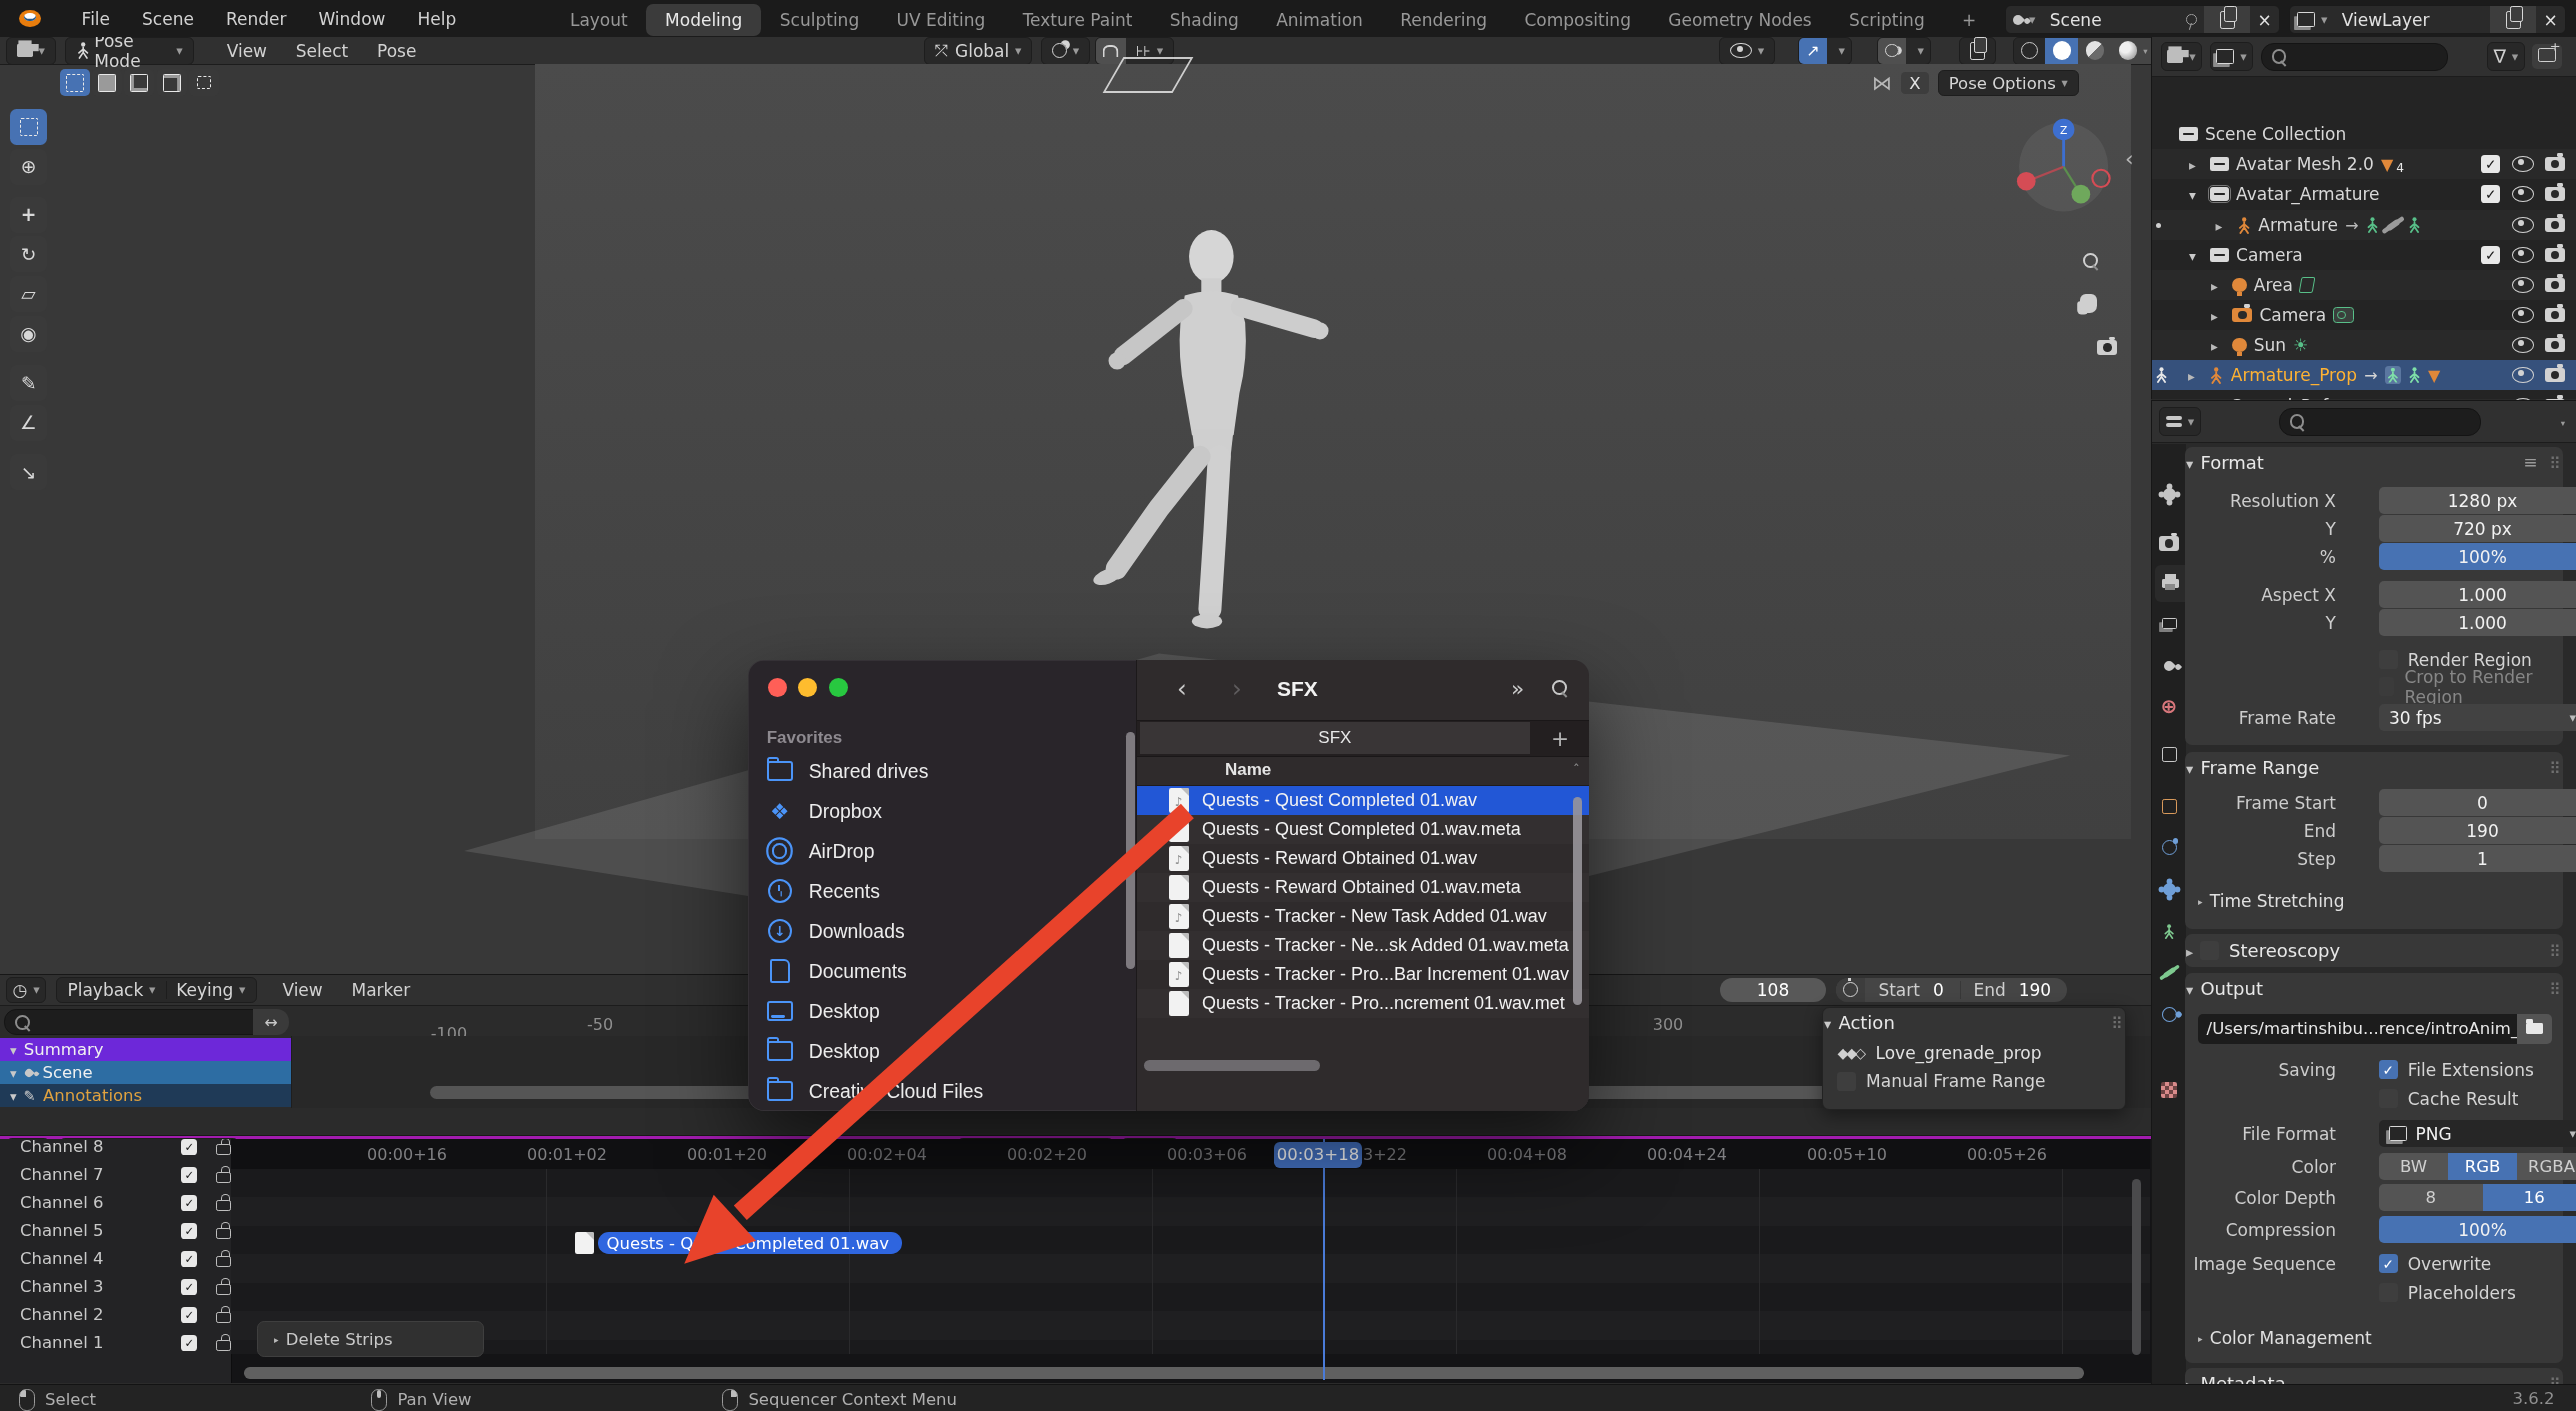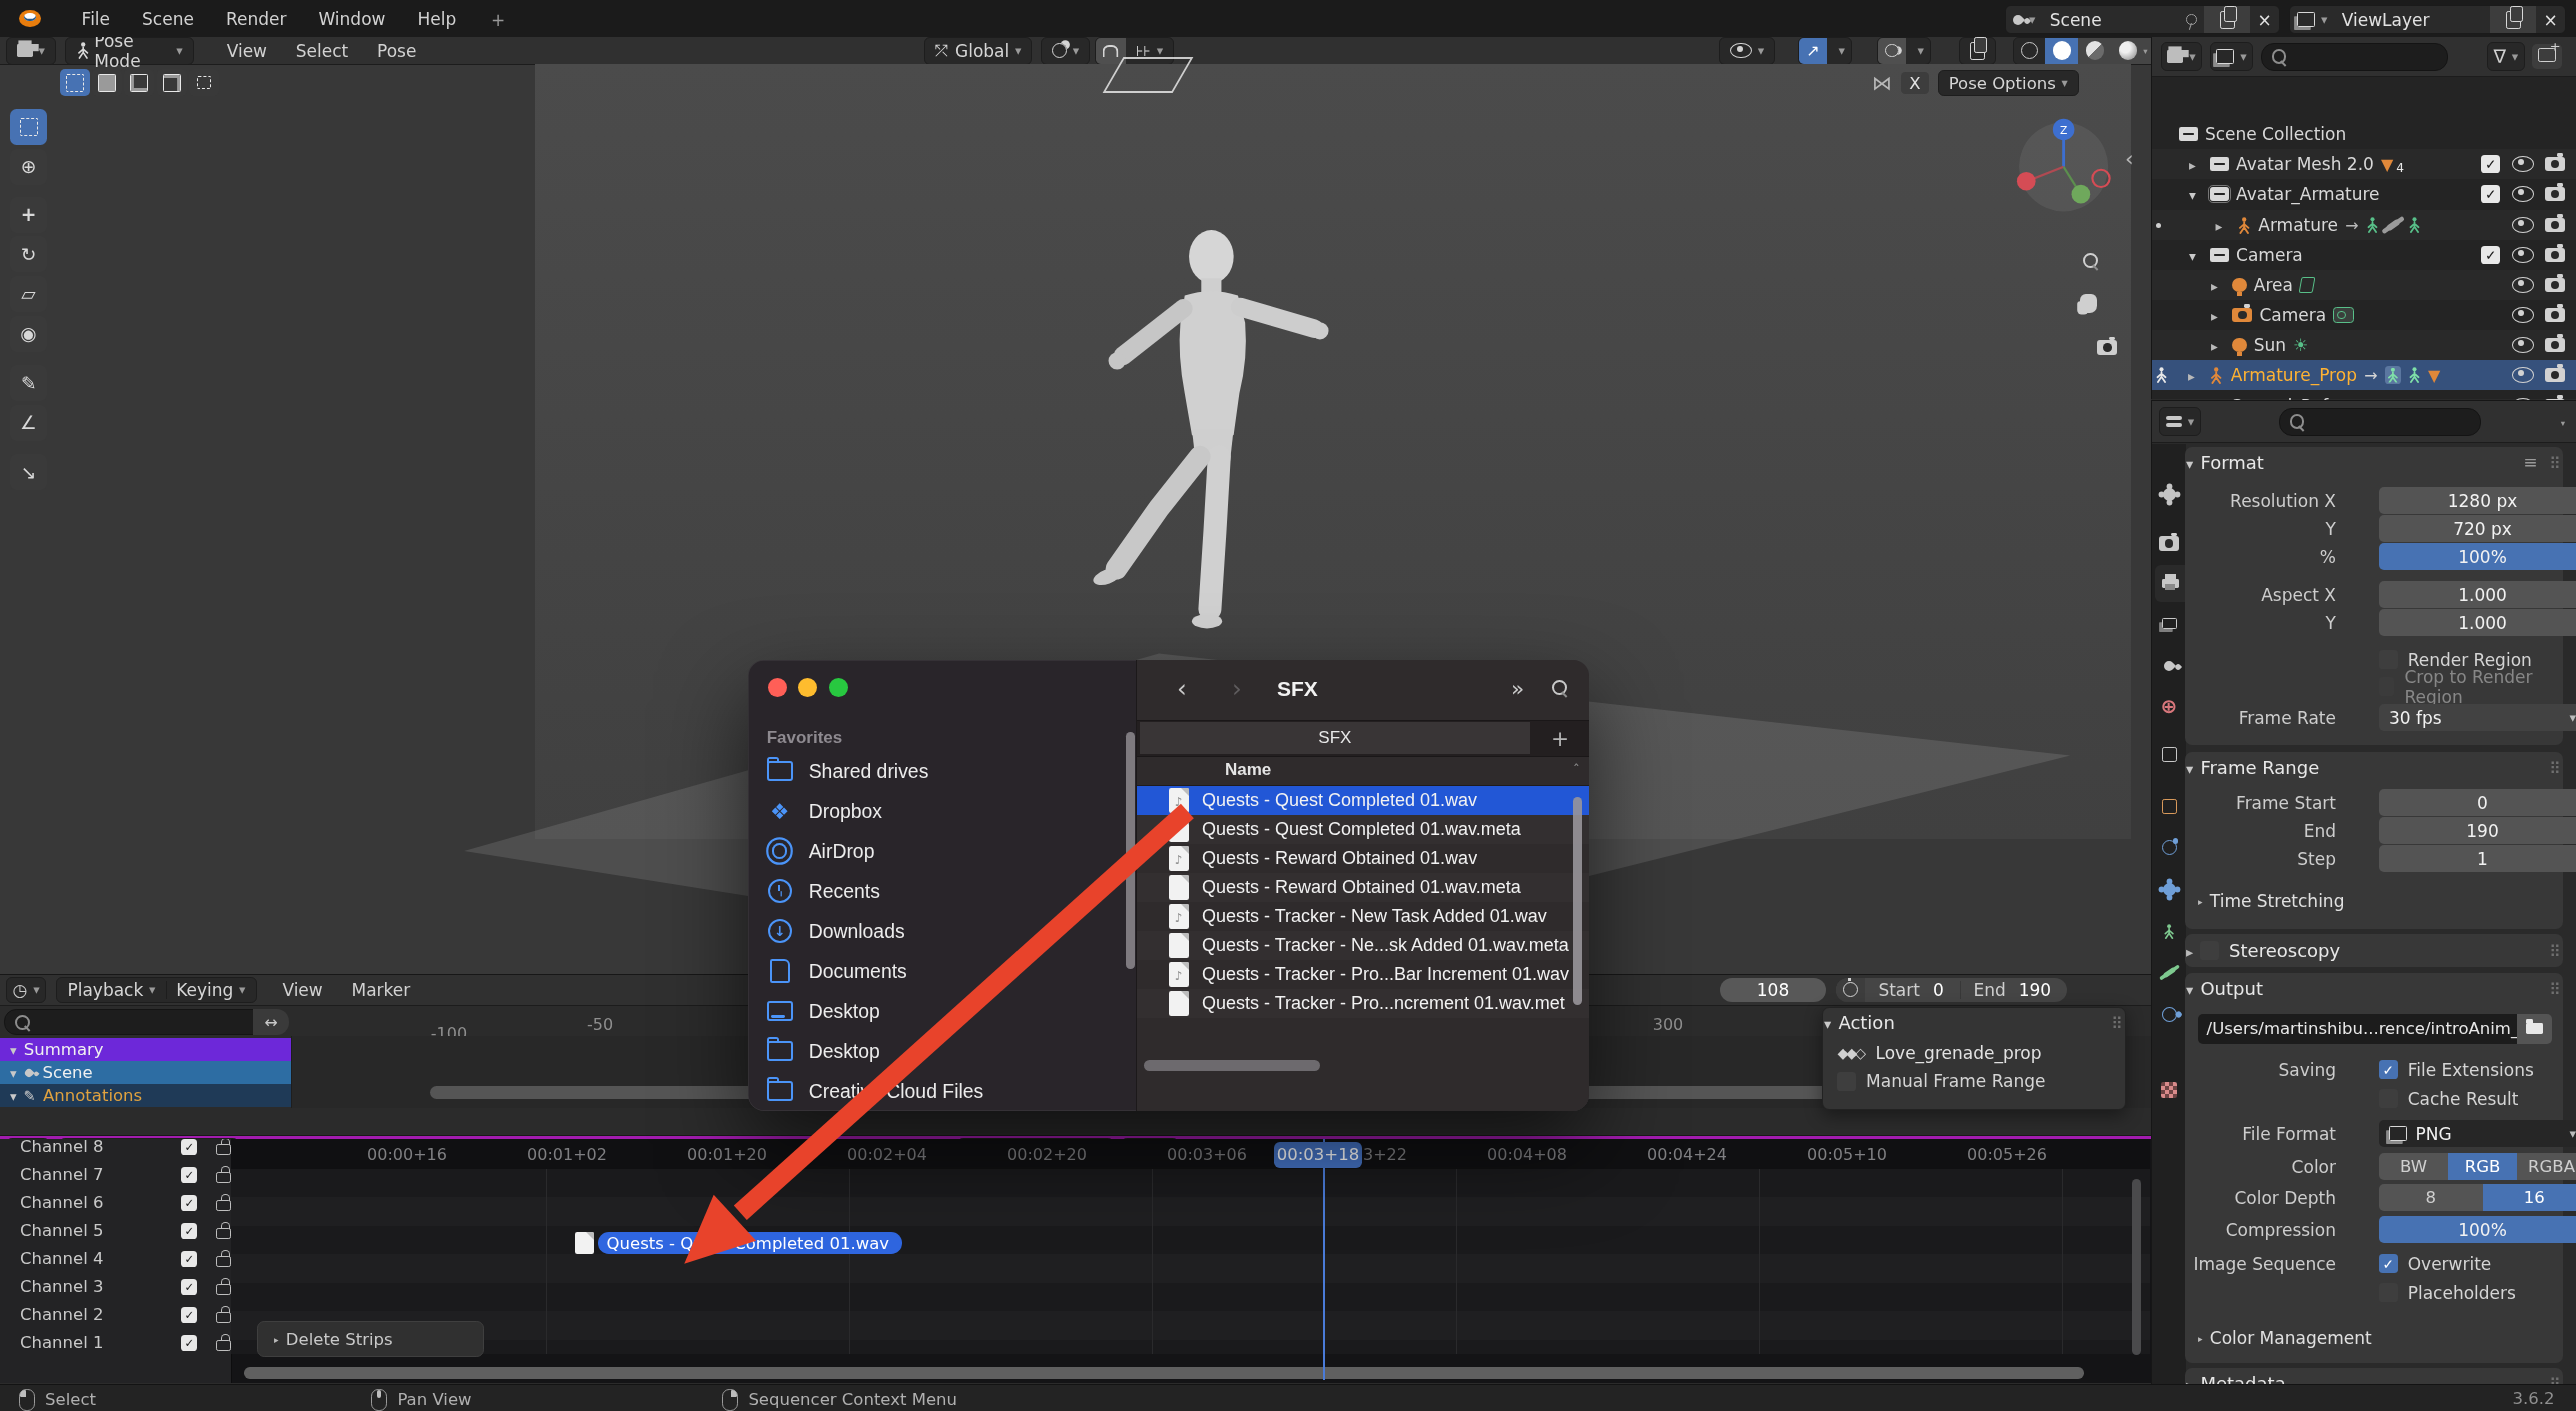--- a/index.html
+++ b/index.html
@@ -177,20 +177,34 @@
   <div class="abs topbar flex">
     <span class="blogo" style="margin-left:17px"></span>
     <div class="flex" style="margin-left:21.6px">
 
     <div class="menu-item">File</div>
         <div class="menu-item">Scene</div>
         <div class="menu-item">Render</div>
         <div class="menu-item">Window</div>
         <div class="menu-item">Help</div>
       </div>
+    <div class="flex" style="margin-left:79px">
+
+    <div class="ws-tab">Layout</div>
+        <div class="ws-tab active">Modeling</div>
+        <div class="ws-tab">Sculpting</div>
+        <div class="ws-tab">UV Editing</div>
+        <div class="ws-tab">Texture Paint</div>
+        <div class="ws-tab">Shading</div>
+        <div class="ws-tab">Animation</div>
+        <div class="ws-tab">Rendering</div>
+        <div class="ws-tab">Compositing</div>
+        <div class="ws-tab">Geometry Nodes</div>
+        <div class="ws-tab">Scripting</div>
+      </div>
     <div class="ws-tab">+</div>
     <div class="abs idwidget" style="left:2005px;top:5px;width:273px">
       <span class="cell cvd">
           <span class="dropletic"></span>
         </span>
       <span class="cell" style="flex:1">Scene</span>
       <span class="cell">
           <span class="pinic"></span>
         </span>
       <span class="cell btn">

